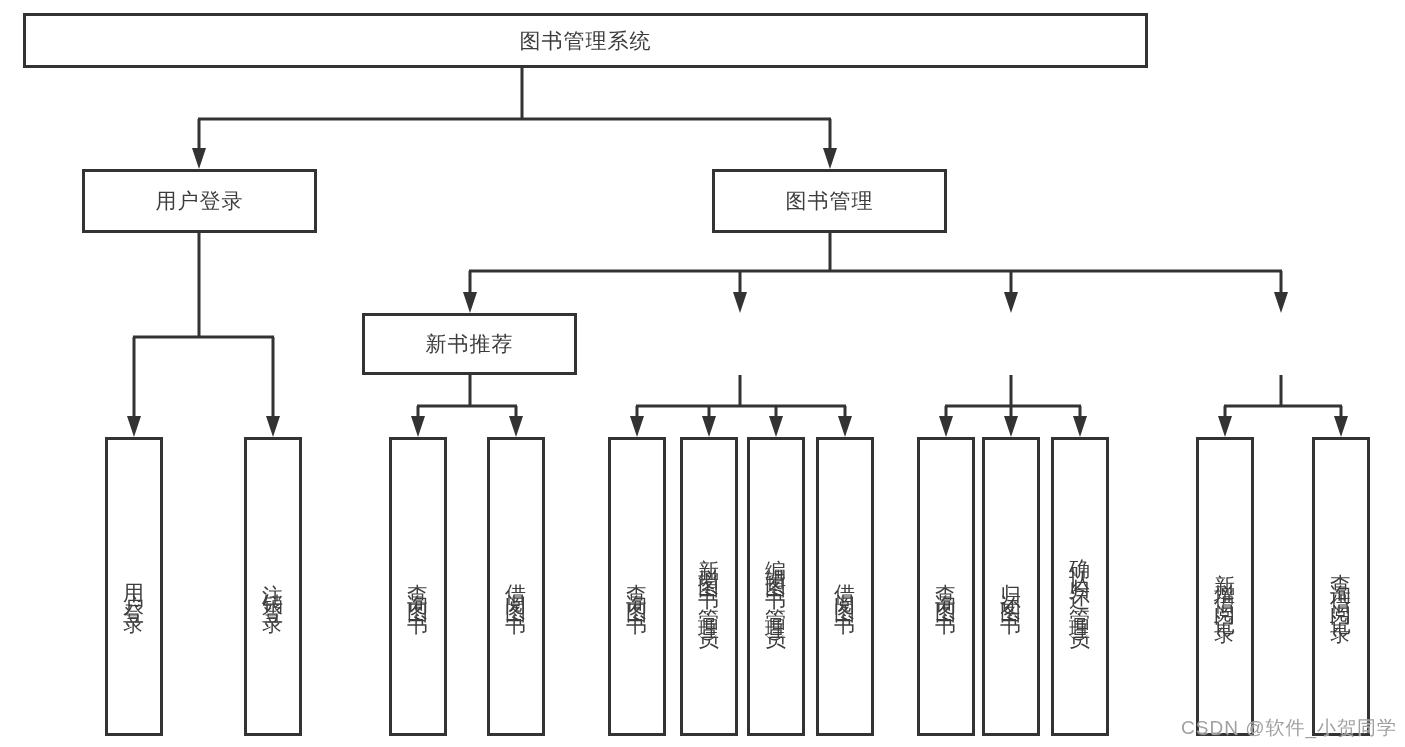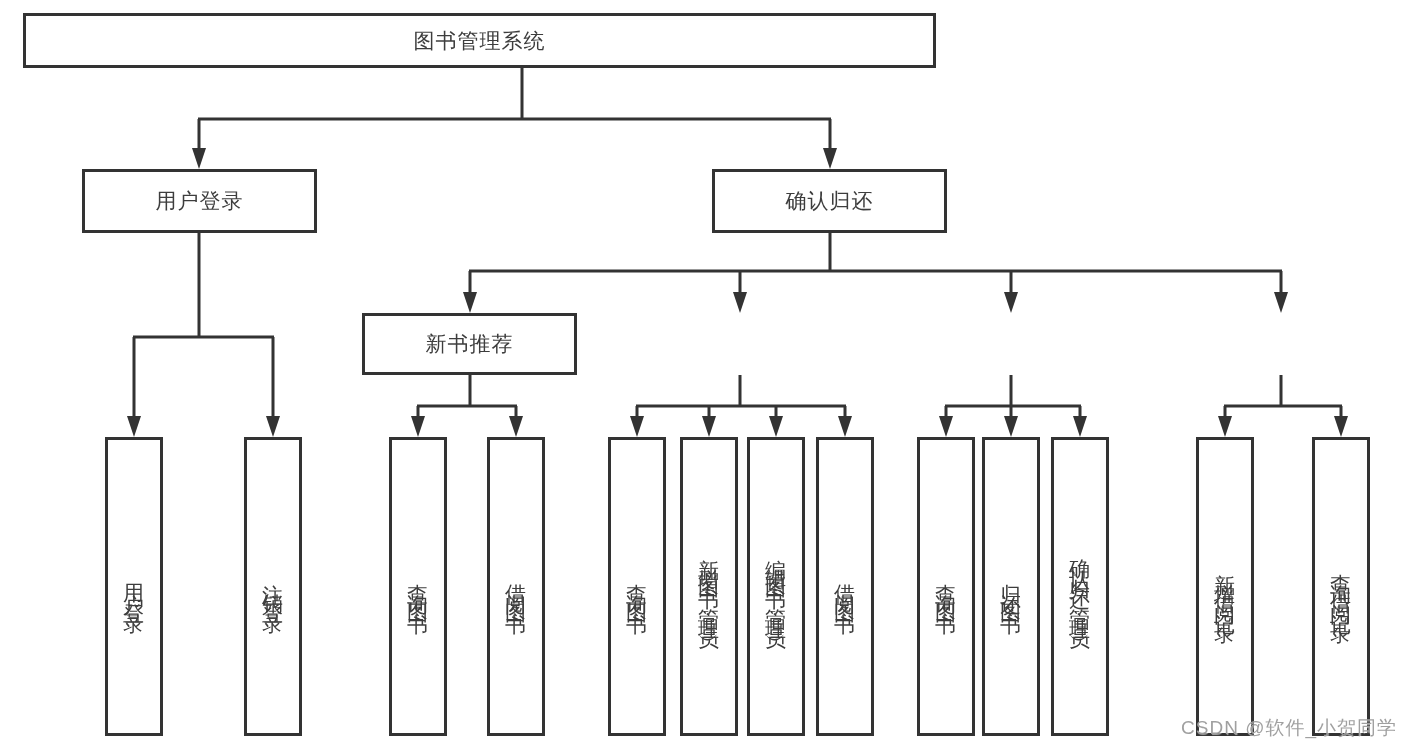--- a/index.html
+++ b/index.html
@@ -34,21 +34,21 @@
     position: absolute;
     background: var(--box-bg);
     border: 3px solid var(--line);
     display: flex;
     align-items: center;
     justify-content: center;
     z-index: 2;
     color: var(--text);
   }
   .node-h { font-size: 21px; letter-spacing: 1px; }
-  .node-root  { left: 23px;  top: 13px;  width: 913px; height: 55px; }
+  .node-root  { left: 23px;  top: 13px;  width: 1125px; height: 55px; }
   .node-lv2   { top: 169px; width: 235px; height: 64px; }
   .node-lv3   { top: 313px; width: 215px; height: 62px; }
 
   .node-leaf {
     top: 437px; width: 58px; height: 299px;
   }
   .leaf-label {
     writing-mode: vertical-rl;
     text-orientation: mixed;
     font-size: 21px;
@@ -110,21 +110,21 @@
   </svg>
 
   <div class="node node-root node-h">
     <span>图书管理系统</span>
   </div>
 
   <div class="node node-lv2 node-h" style="left:82px;">
     <span>用户登录</span>
   </div>
   <div class="node node-lv2 node-h" style="left:712px;">
-    <span>确认归还</span>
+    <span>图书管理</span>
   </div>
 
   <div class="node node-lv3 node-h" style="left:362px;">
     <span>新书推荐</span>
   </div>
 
   <div class="node node-leaf" style="left:105px;">
     <span class="leaf-label">用户登录</span>
   </div>
   <div class="node node-leaf" style="left:244px;">

